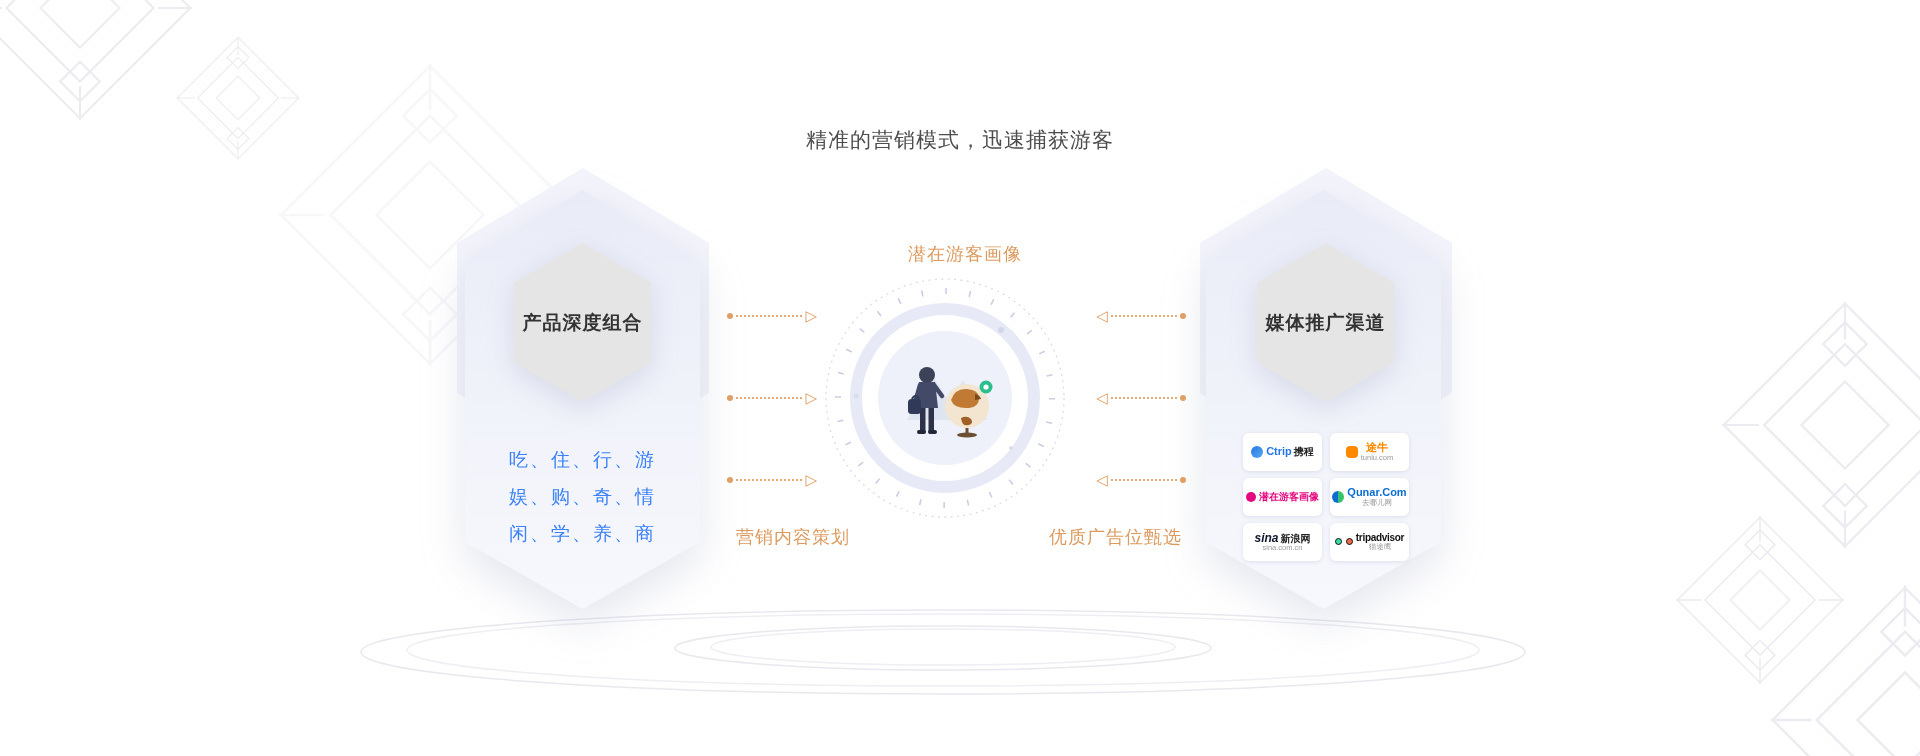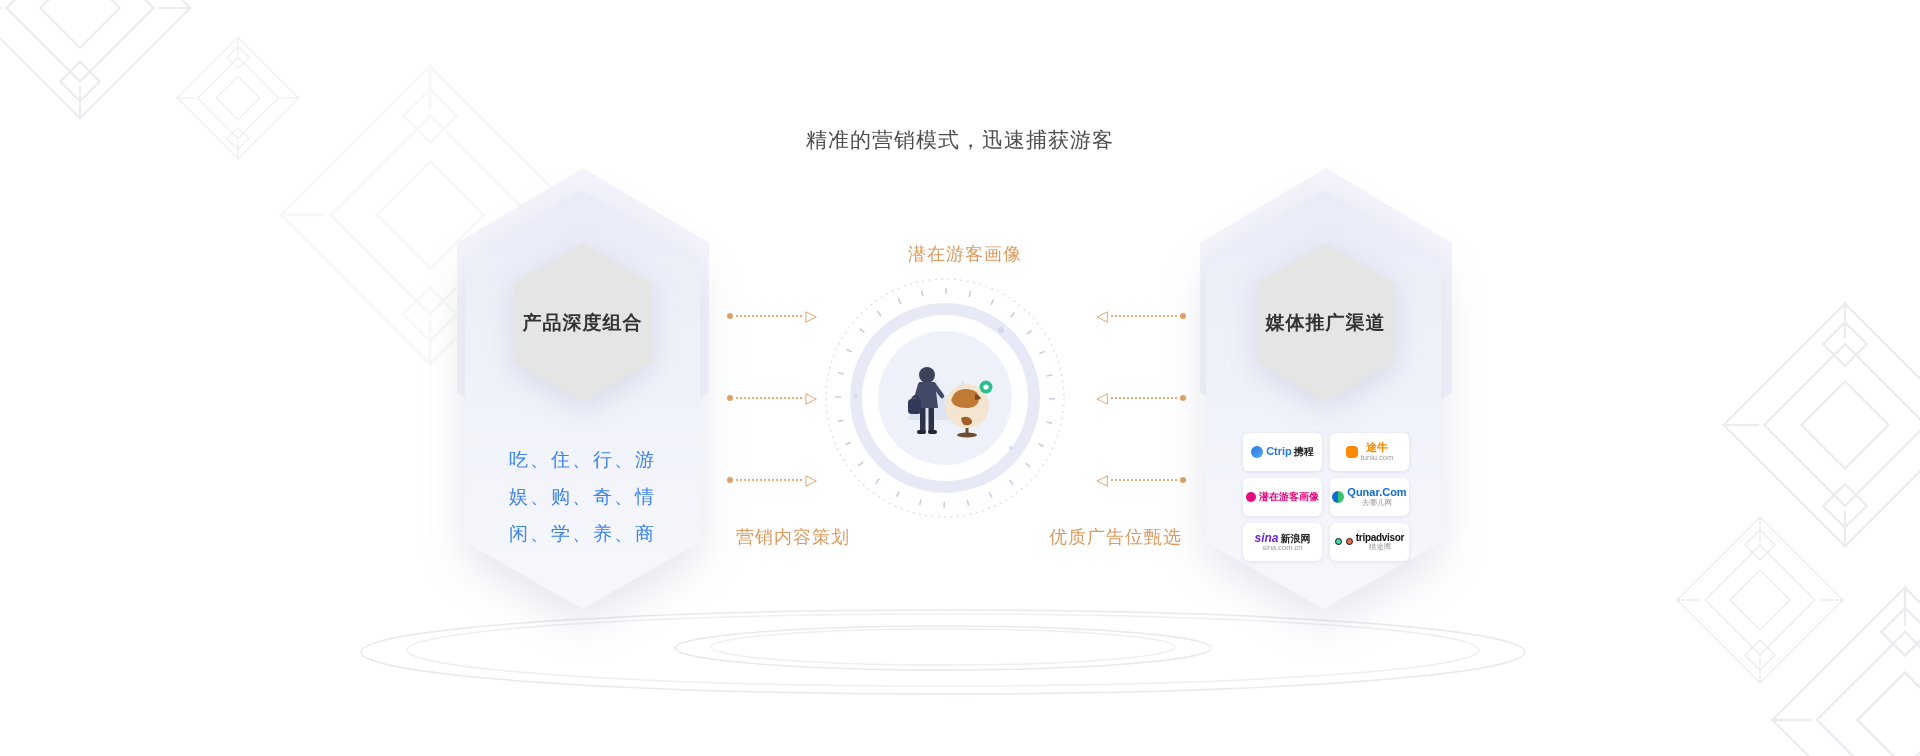--- a/index.html
+++ b/index.html
@@ -174,21 +174,21 @@
           <span class="logo-main" style="color: rgb(11, 108, 212);">Qunar.Com</span>
 
         </span>
         <span class="logo-sub">去哪儿网</span>
       </span>
     </div>
     <div class="logo-tile logo--sina">
 
       <span class="logo-text">
         <span class="logo-line1">
-          <span class="logo-main" style="color: #6d28d9; text-align: center;">sina</span>
+          <span class="logo-main" style="color: #0f172a; text-align: center;">sina</span>
           <span class="logo-extra">新浪网</span>
         </span>
         <span class="logo-sub">sina.com.cn</span>
       </span>
     </div>
     <div class="logo-tile logo--tripadvisor">
       <span class="logo-icon"></span>
       <span class="logo-text">
         <span class="logo-line1">
           <span class="logo-main" style="color: rgb(17, 17, 17);">tripadvisor</span>

